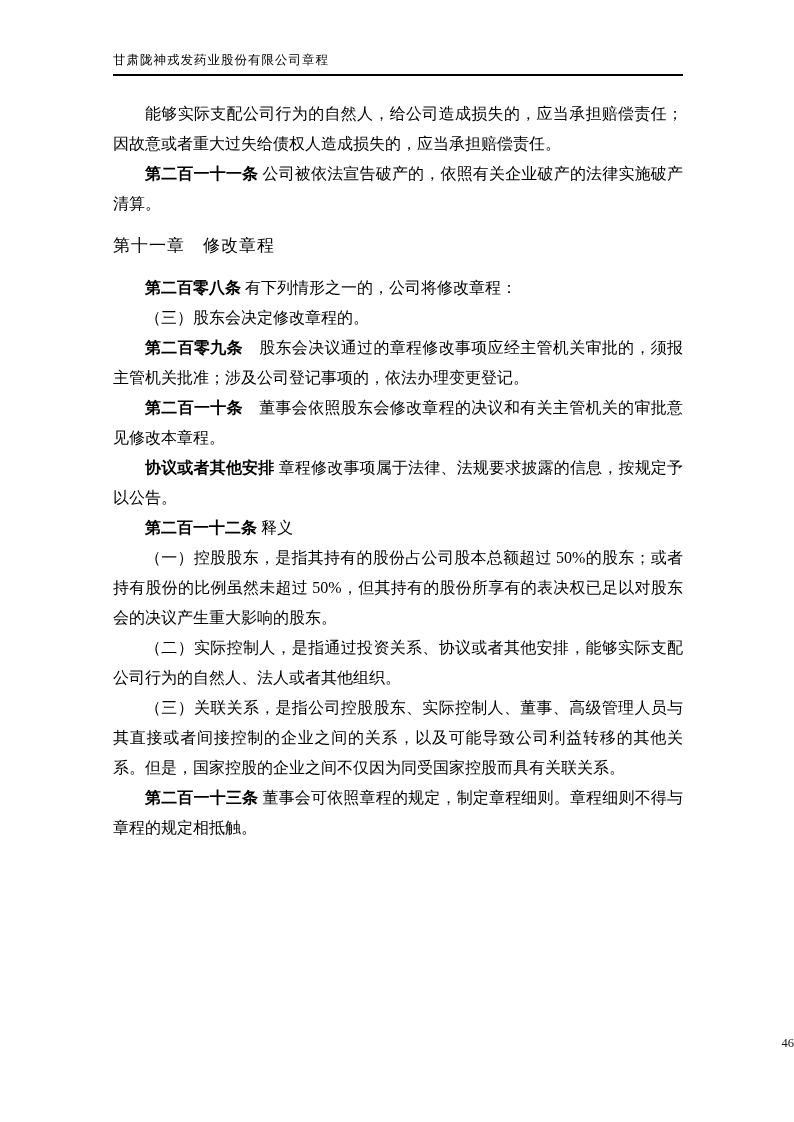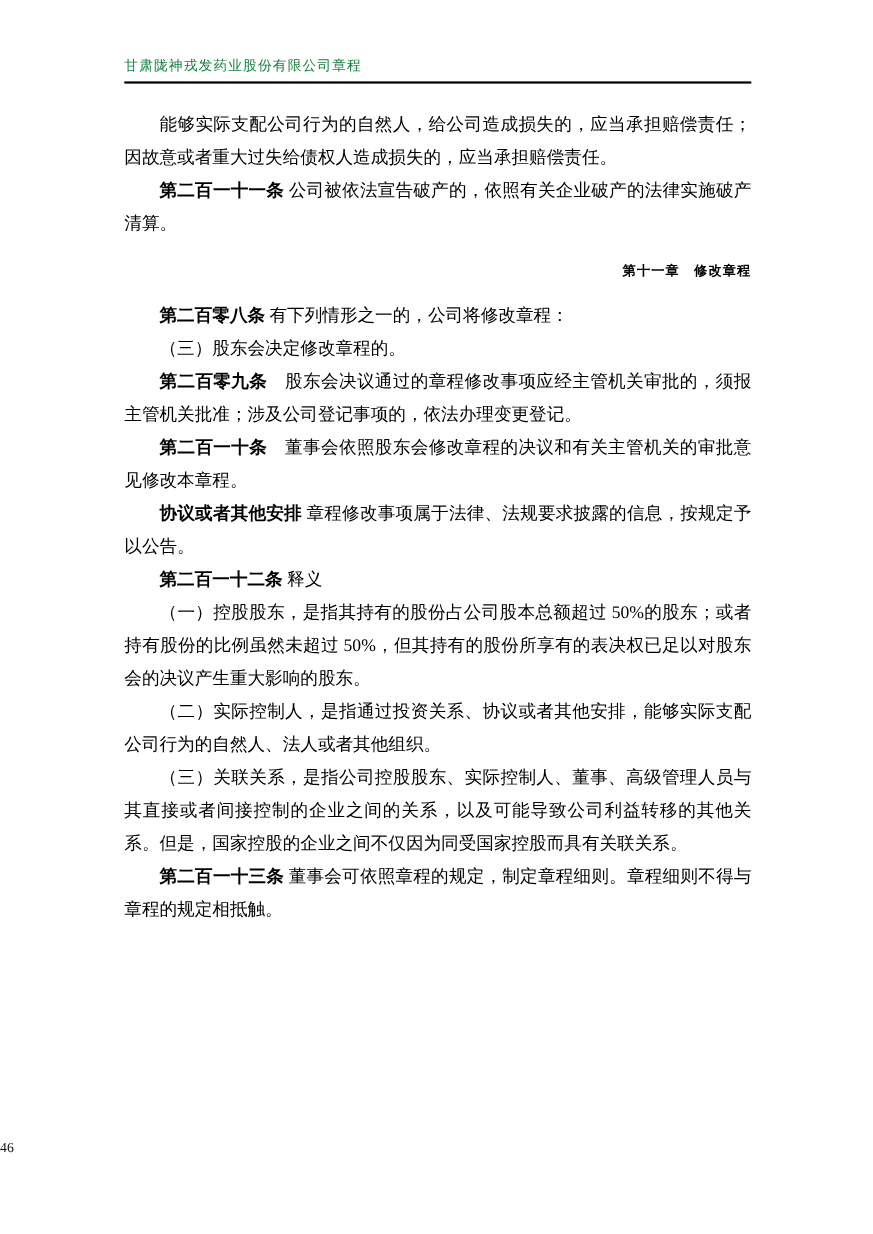--- a/index.html
+++ b/index.html
@@ -16,21 +16,21 @@
     font-family: "Liberation Serif", "DejaVu Serif", serif;
     color: #000000;
   }
   .page-header {
     position: absolute;
     left: 113px;
     right: 111px;
     top: 52px;
     font-size: 12.5px;
     letter-spacing: 1px;
-    color: #15803d;
+    color: #000000;
     padding-bottom: 5px;
     border-bottom: 2px solid #000000;
   }
   .doc-body {
     position: absolute;
     left: 113px;
     right: 111px;
     top: 99px;
     font-size: 16px;
     line-height: 30px;
@@ -40,32 +40,32 @@
   .para {
     margin: 0;
     text-indent: 2em;
   }
   .para b {
     font-weight: bold;
   }
   .chapter-heading {
     margin: 12px 0 12px 0;
     text-indent: 0;
-    text-align: right;
-    font-weight: bold;
-    font-size: 12px;
+    text-align: left;
+    font-weight: normal;
+    font-size: 17px;
     line-height: 30px;
     letter-spacing: 1px;
   }
   .page-footer {
     position: absolute;
     left: 0;
     right: 0;
     top: 1036px;
-    text-align: left;
+    text-align: right;
     font-size: 12.5px;
     color: #111111;
   }
 </style>
 </head>
 <body>
 
 <div class="page">
 
   <div class="page-header">

